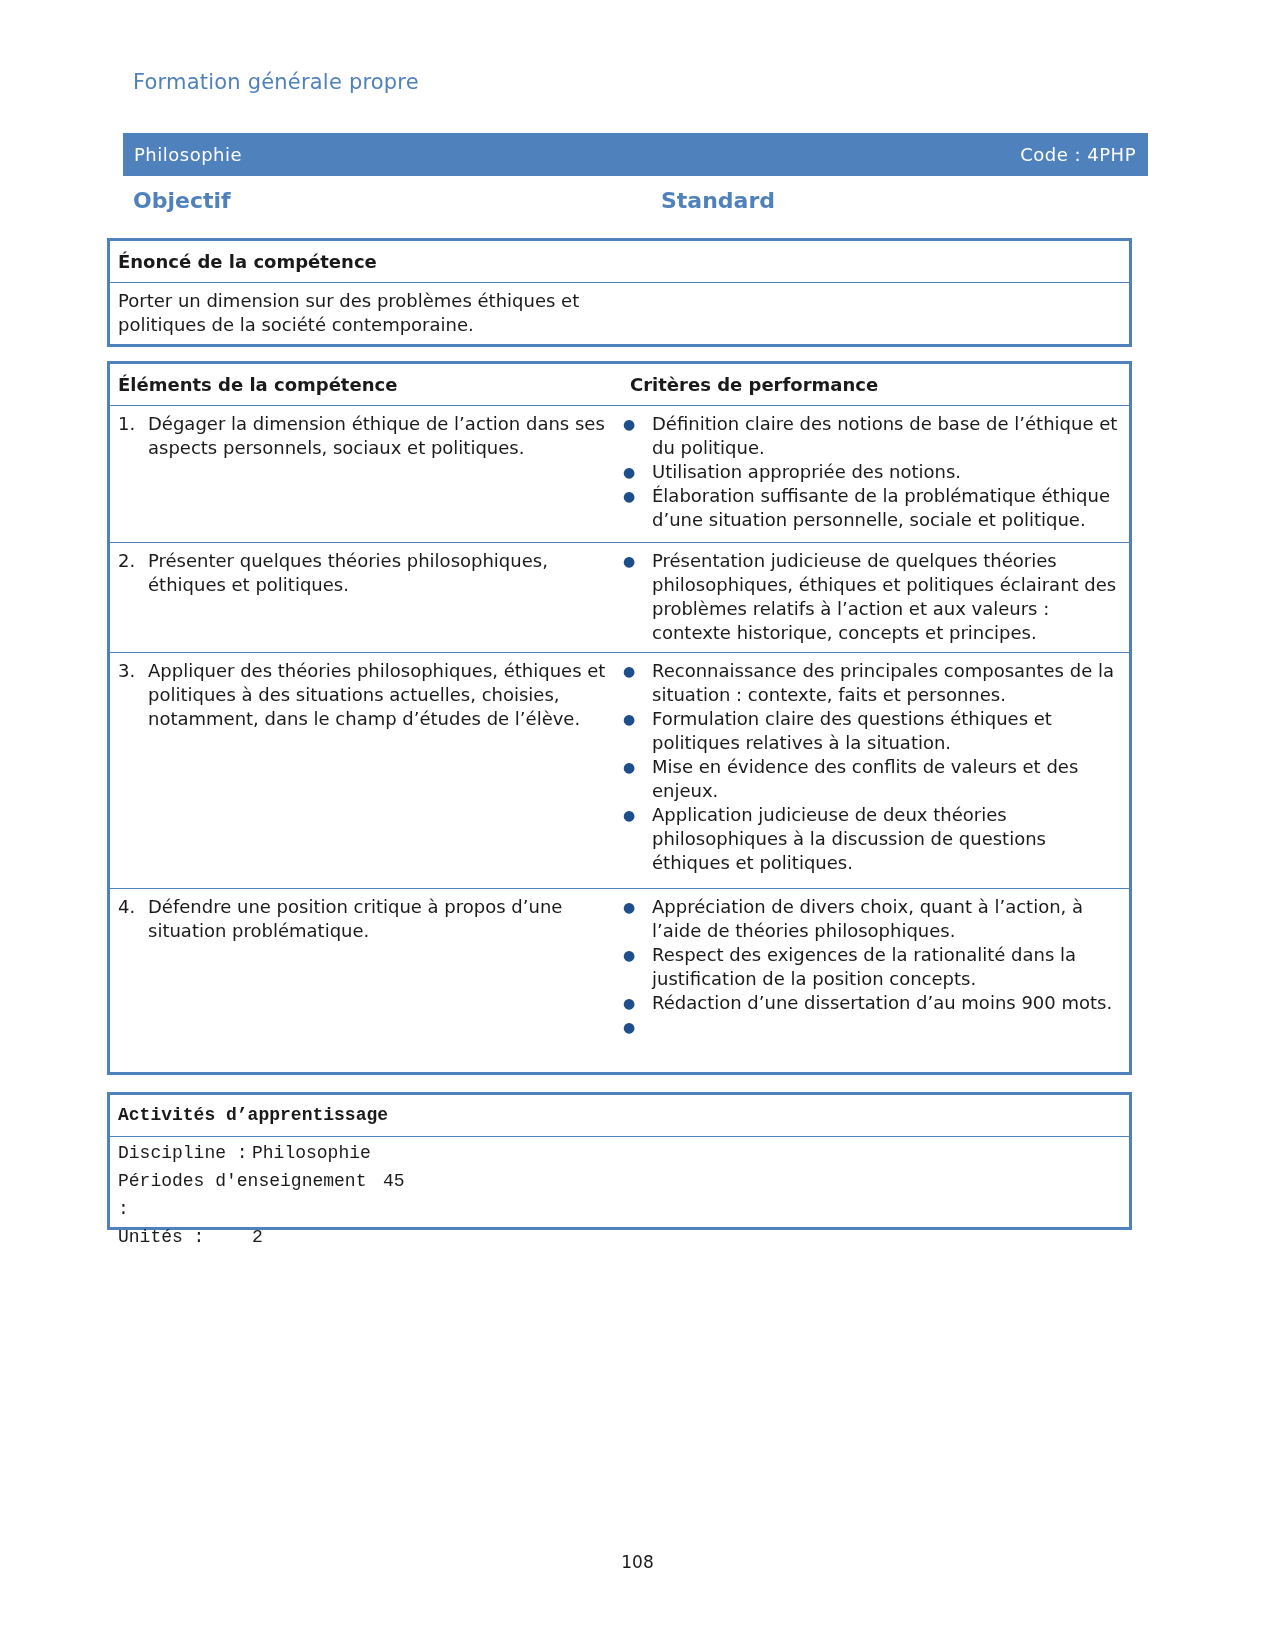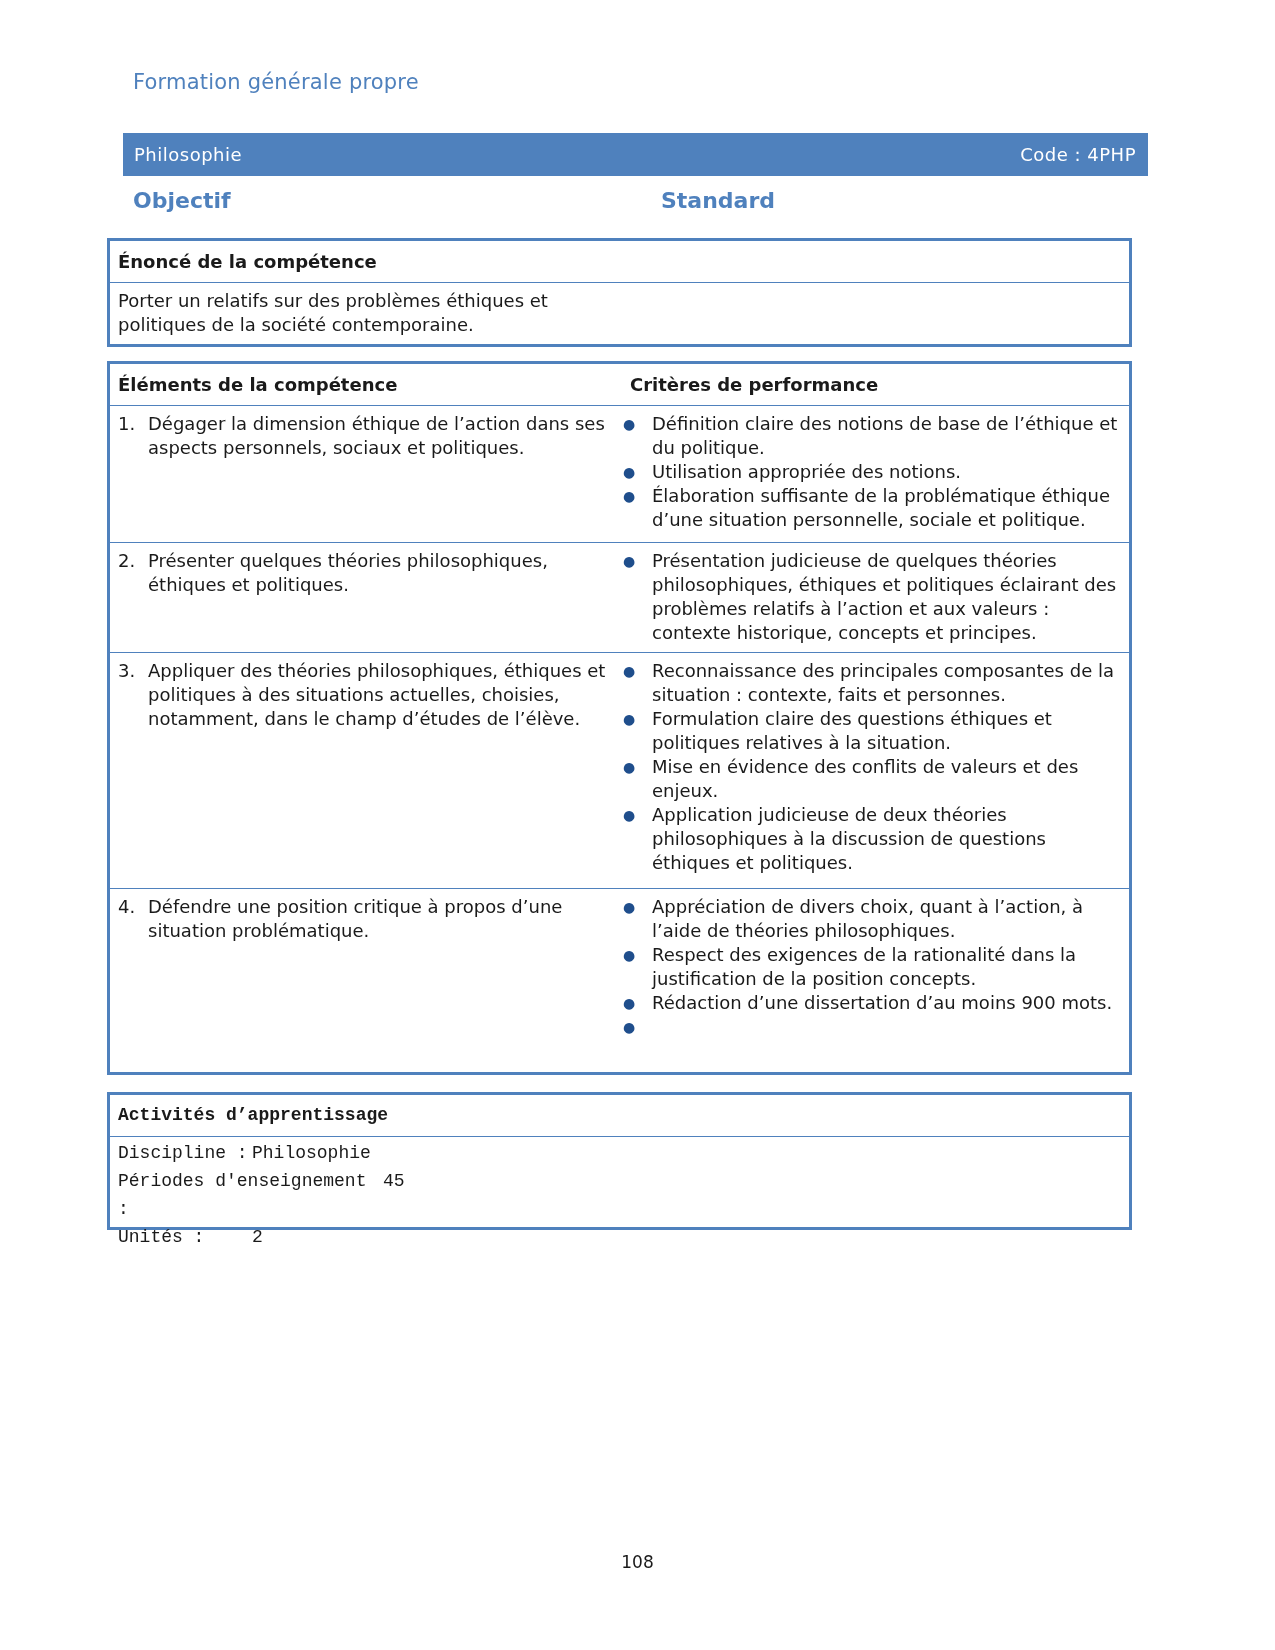--- a/index.html
+++ b/index.html
@@ -39,21 +39,21 @@
 <div class="col-heads">
   <span class="col-head left">Objectif</span>
   <span class="col-head right">Standard</span>
 </div>
 
 <div class="box" style="top:238px; height:109px;">
   <div class="box-head">
     <span>Énoncé de la compétence</span>
   </div>
   <div class="box-body">
-    <div>Porter un relatifs sur des problèmes éthiques et</div>
+    <div>Porter un dimension sur des problèmes éthiques et</div>
     <div>politiques de la société contemporaine.</div>
   </div>
 </div>
 
 <div class="box" style="top:361px; height:714px;">
   <div class="box-head">
     <span class="h-left">Éléments de la compétence</span>
     <span>Critères de performance</span>
   </div>
 

